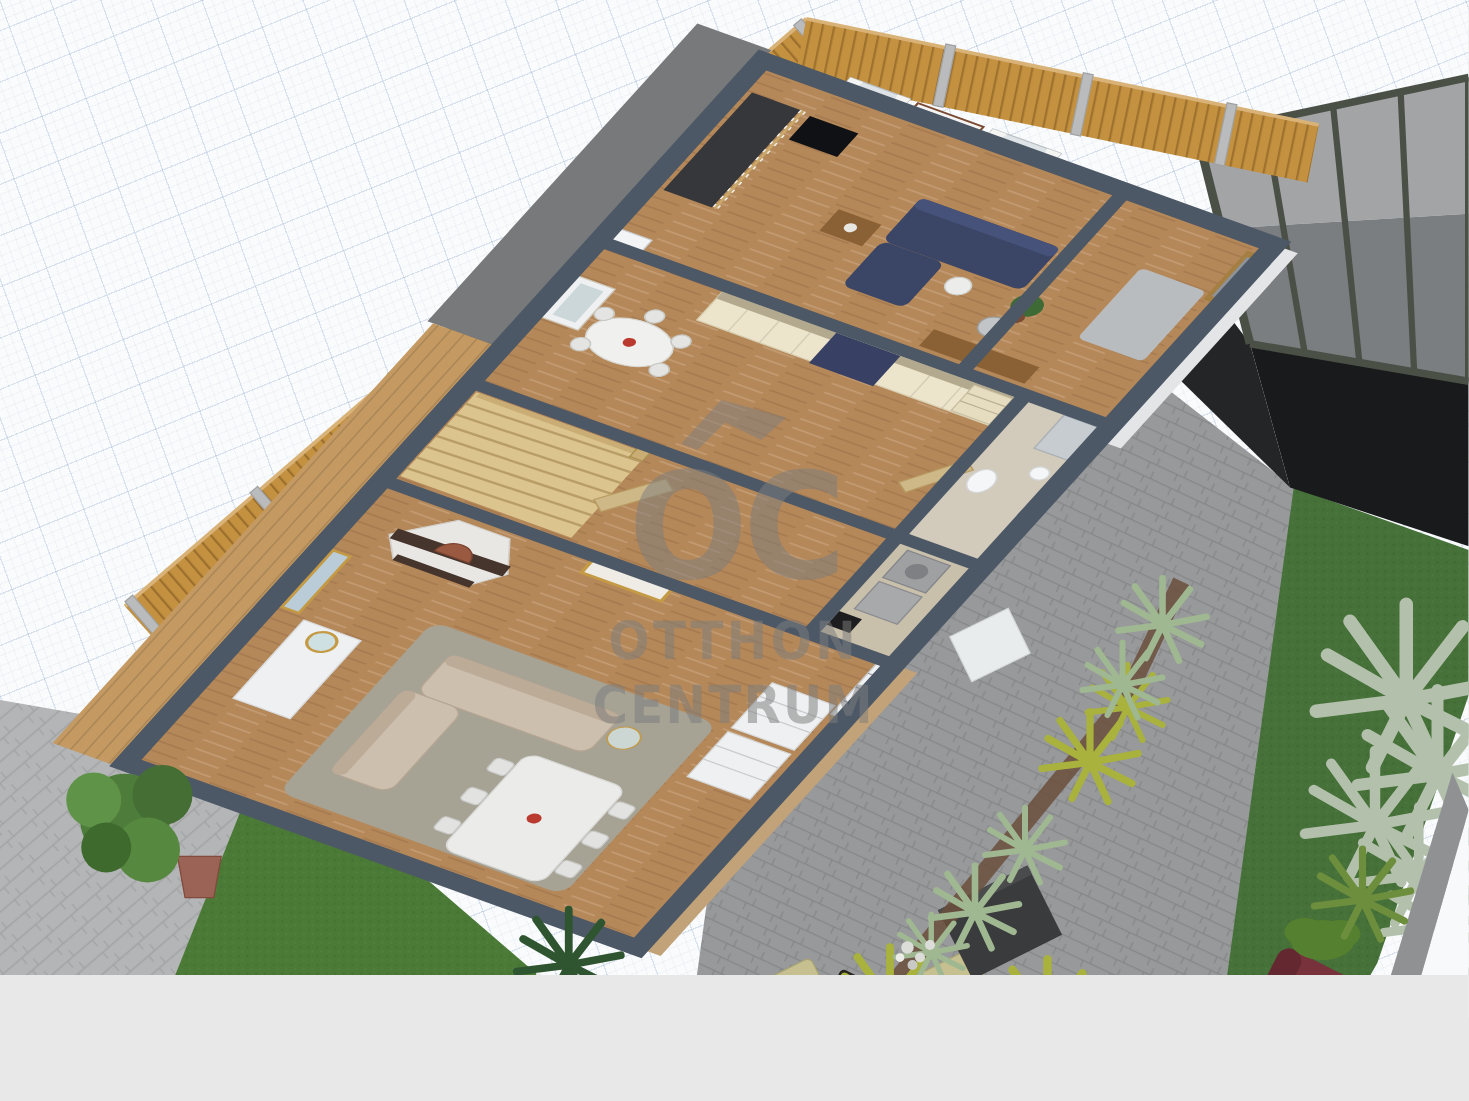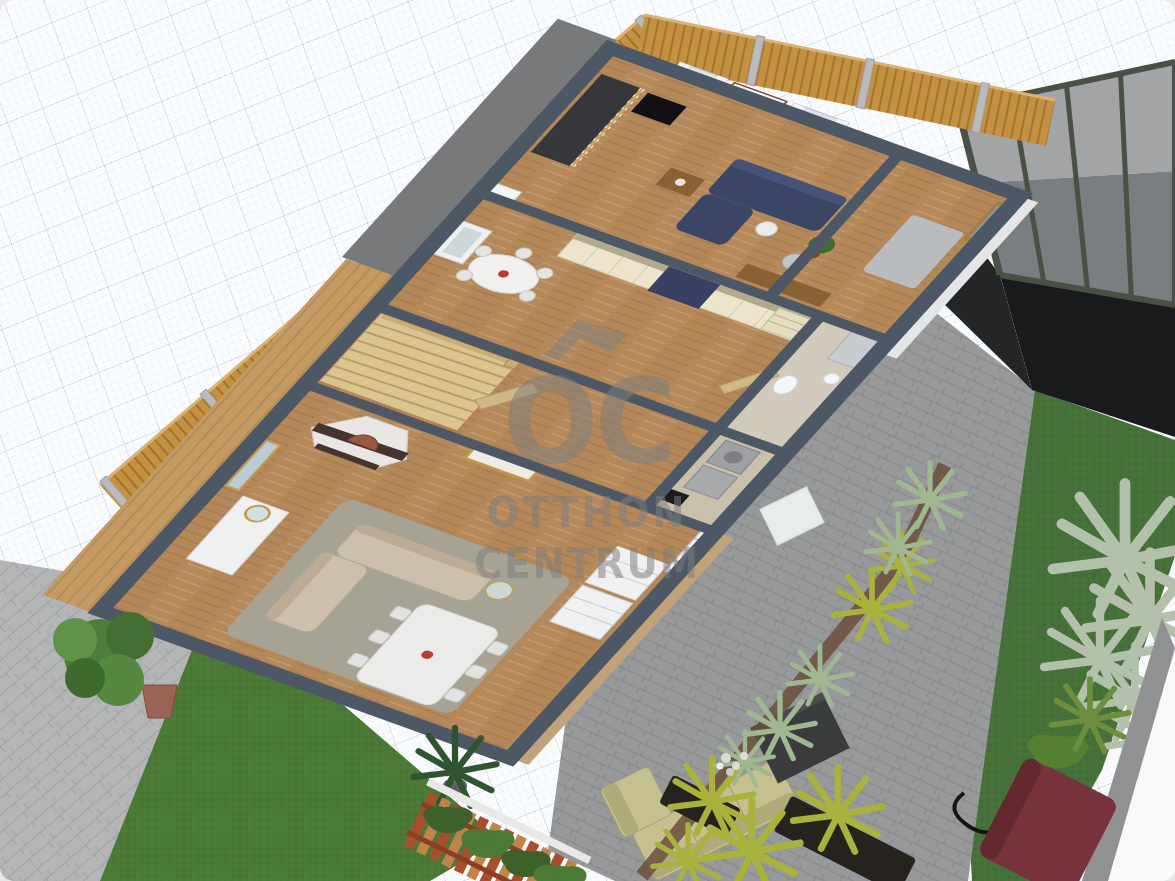--- a/index.html
+++ b/index.html
@@ -1,25 +1,24 @@
 <!DOCTYPE html>
 <html><head>
 <meta charset="utf-8">
 <style>
   html,body{margin:0;padding:0;background:#e8e8e8;}
   .stage{
-    position:relative;width:1175px;height:881px;overflow:hidden;
+    position:relative;width:1175px;height:780px;overflow:hidden;
     background-color:#fafbfc;
     background-image:
       repeating-linear-gradient(70deg,  rgba(110,145,190,.18) 0 1px, transparent 1px 38px),
       repeating-linear-gradient(-22deg, rgba(110,145,190,.18) 0 1px, transparent 1px 38px),
       repeating-linear-gradient(70deg,  rgba(110,145,190,.06) 0 1px, transparent 1px 7.6px),
       repeating-linear-gradient(-22deg, rgba(110,145,190,.06) 0 1px, transparent 1px 7.6px);
     font-family:"DejaVu Sans","Liberation Sans",sans-serif;
-    border-radius:14px;
   }
   svg{position:absolute;inset:0;}
   text.wm{
     font-family:"DejaVu Sans","Liberation Sans",sans-serif;
     font-weight:700;
     fill:rgba(125,125,125,.52);
   }
 </style>
 </head>
 <body>

